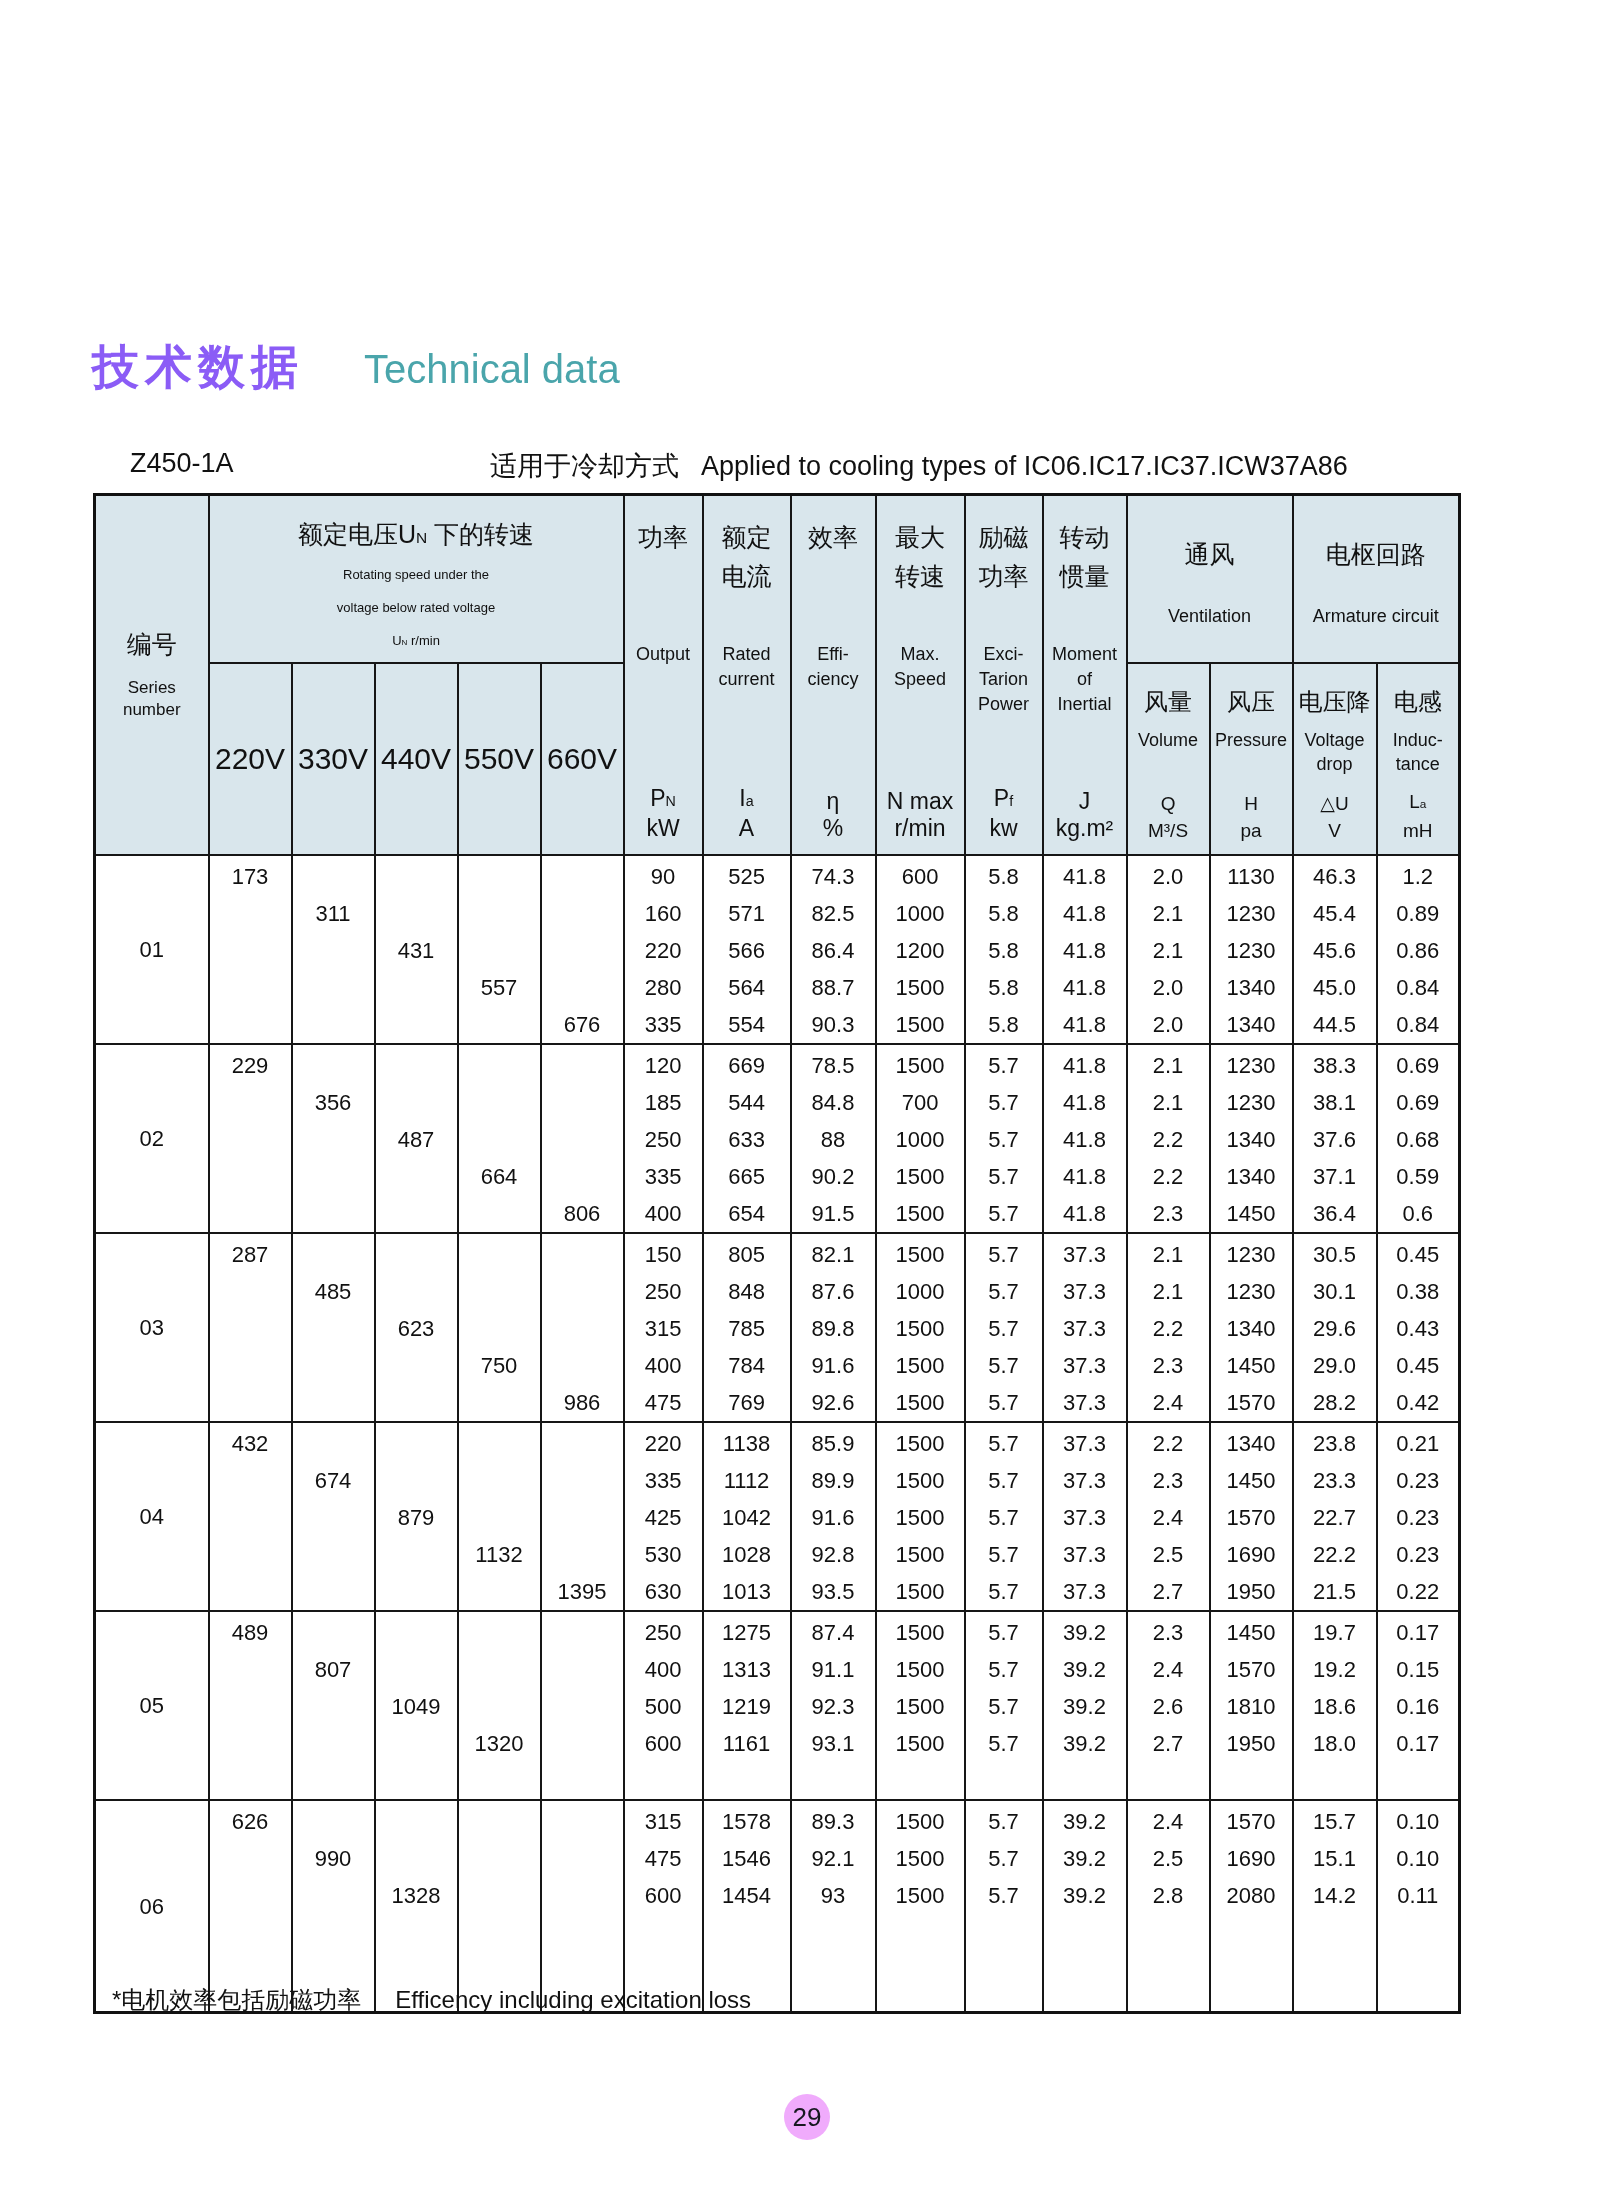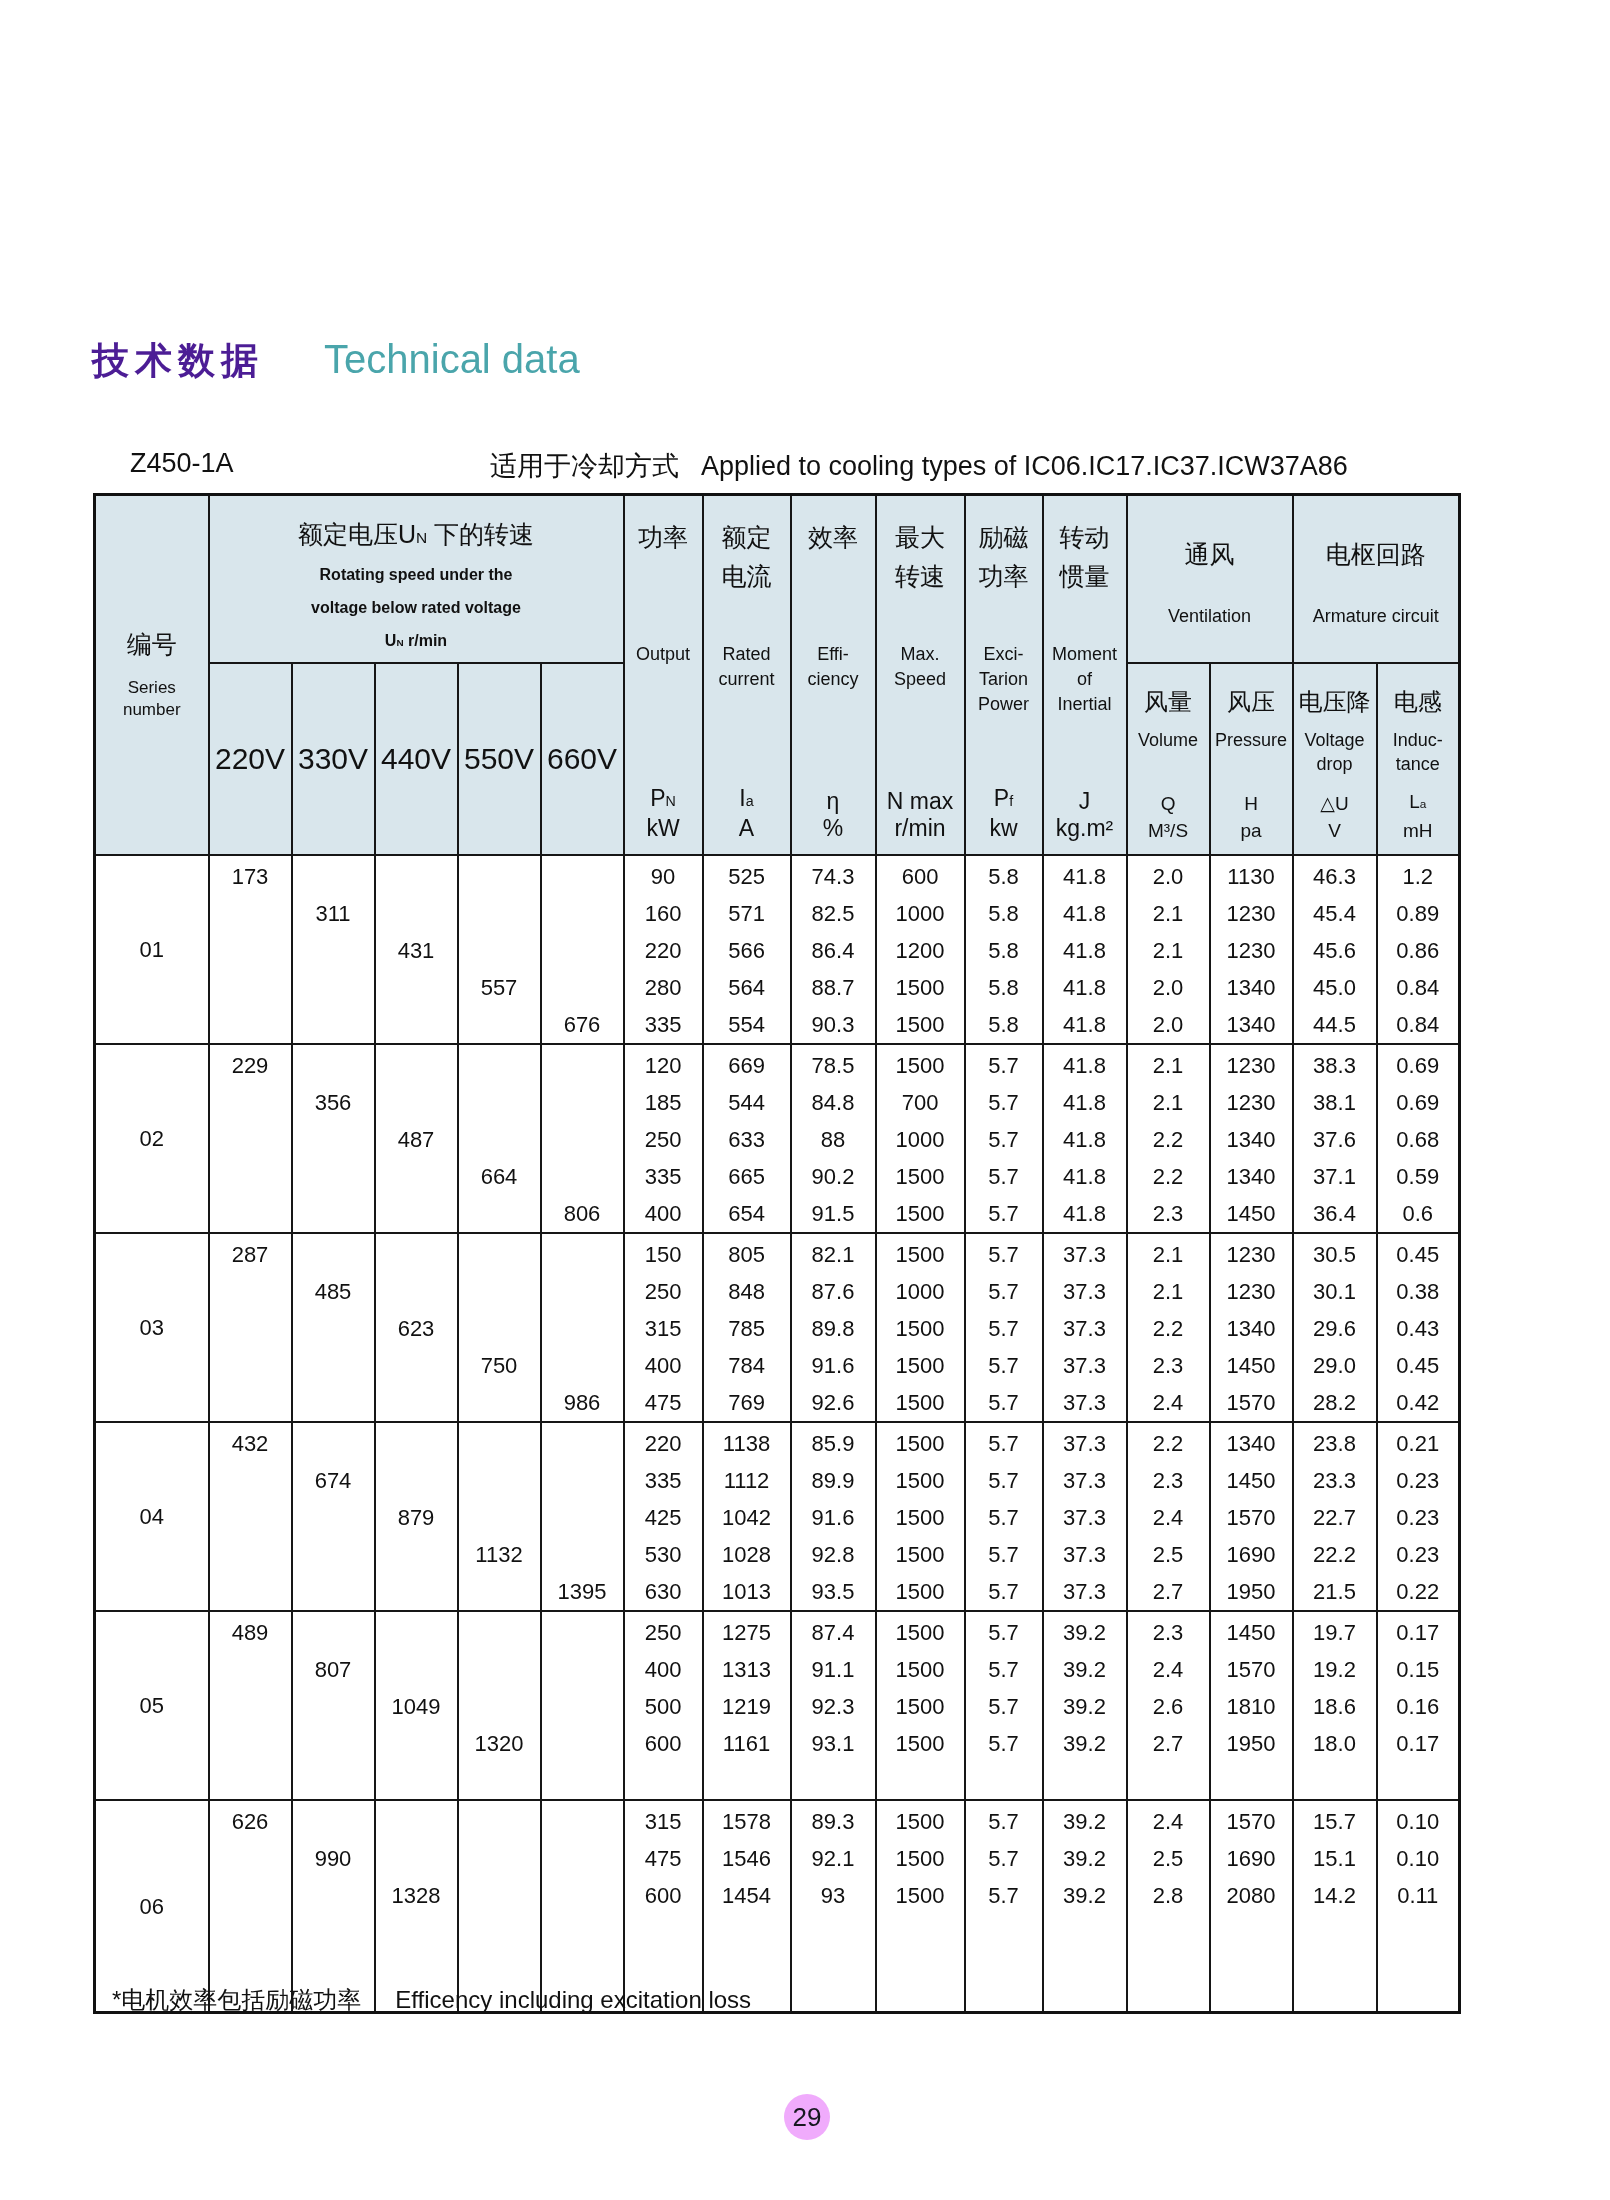--- a/index.html
+++ b/index.html
@@ -2,21 +2,21 @@
 <html><head>
 <meta charset="utf-8">
 <style>
   html,body{margin:0;padding:0;}
   body{
     width:1610px;height:2200px;position:relative;background:#ffffff;
     font-family:"Liberation Sans","DejaVu Sans",sans-serif;color:#111;
   }
   
   .title-row{position:absolute;left:92px;top:336px;white-space:nowrap;}
-  .title-zh{font-size:37px;font-weight:700;letter-spacing:6px;color:#4c1d95;}
+  .title-zh{font-size:47px;font-weight:700;letter-spacing:6px;color:#8b5cf6;}
   .title-en{font-size:40px;font-weight:400;color:#4aa5ab;margin-left:60px;}
   
   .model-row{position:absolute;left:130px;top:448px;width:1330px;font-size:27px;}
   .model-code{position:absolute;left:0;top:0;}
   .cooling{position:absolute;left:360px;top:0;white-space:nowrap;}
   .cooling .en{margin-left:22px;}
   
   table.spec{
     position:absolute;left:93px;top:493px;width:1365px;
     border-collapse:collapse;table-layout:fixed;
@@ -26,21 +26,21 @@
   }
   table.spec{border:3px solid #111;}
   thead th{background:#d9e6ec;font-weight:400;vertical-align:top;position:relative;}
   tr.hrow1{height:168px;}
   tr.hrow2{height:192px;}
   .th-series{vertical-align:middle !important;}
   .th-series .zh{font-size:25px;margin-bottom:16px;}
   .th-series .en{font-size:17px;line-height:22px;}
   .th-speed{padding-top:18px !important;vertical-align:top;}
   .th-speed .zh{font-size:25px;line-height:40px;}
-  .th-speed .en{font-size:16px;line-height:33px;font-weight:bold;}
+  .th-speed .en{font-size:13px;line-height:33px;}
   .th-mid .zh{position:absolute;top:22px;left:0;right:0;font-size:25px;line-height:39px;}
   .th-mid .en{position:absolute;top:146px;left:0;right:0;font-size:18px;line-height:25px;}
   .th-mid .unit{position:absolute;bottom:12px;left:0;right:0;font-size:23px;line-height:27px;}
   .th-group .zh{position:absolute;top:42px;left:0;right:0;font-size:25px;}
   .th-group .en{position:absolute;top:110px;left:0;right:0;font-size:18px;}
   .th-volt{vertical-align:middle !important;font-size:30px;}
   .th-sub .zh{position:absolute;top:22px;left:0;right:0;font-size:24px;}
   .th-sub .en{position:absolute;top:64px;left:0;right:0;font-size:18px;line-height:24px;}
   .th-sub .unit{position:absolute;bottom:10px;left:0;right:0;font-size:19px;line-height:27px;}
   .sub{font-size:0.62em;}

